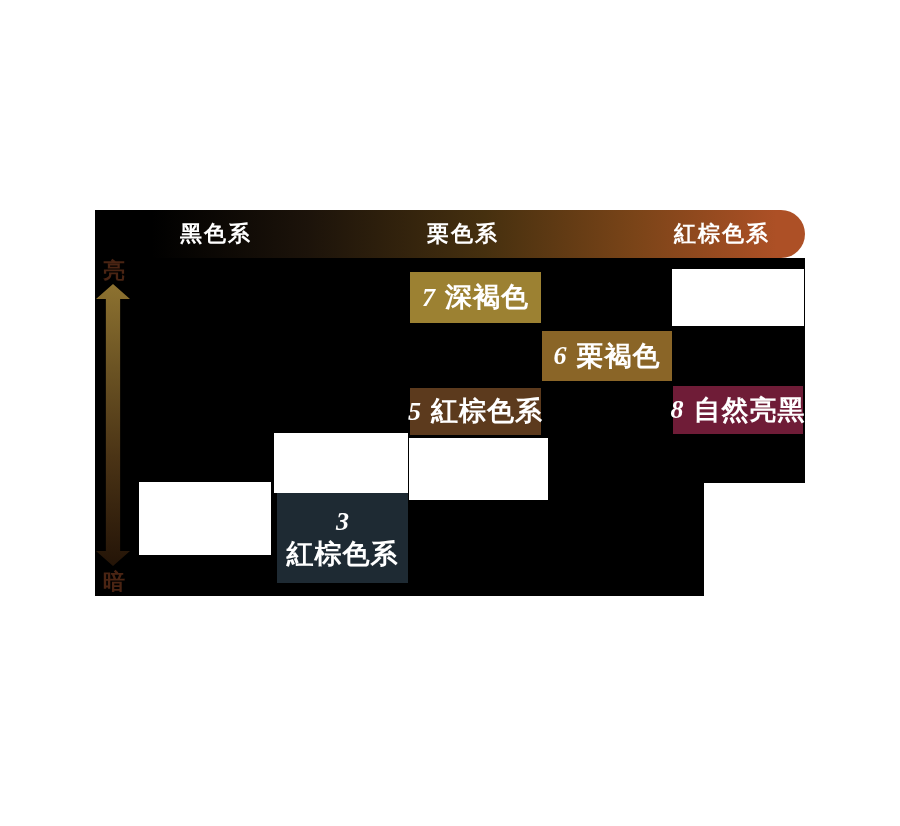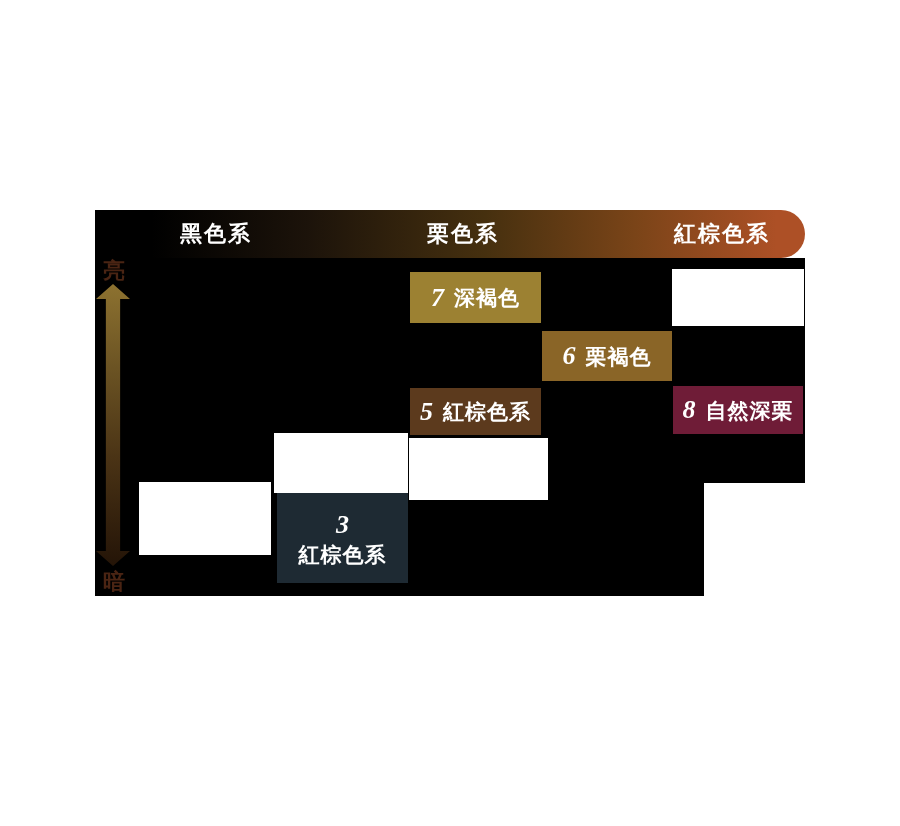--- a/index.html
+++ b/index.html
@@ -37,21 +37,21 @@
   .axis-bottom{top:570px;}
   
   .swatch{
     position:absolute;display:flex;align-items:center;justify-content:center;
     gap:10px;color:var(--text_on_swatch,#fff);white-space:nowrap;
   }
   .swatch .num{
     font-family:"Liberation Serif","DejaVu Serif",serif;
     font-style:italic;font-weight:bold;font-size:26px;line-height:1;
   }
-  .swatch .lbl{font-weight:bold;font-size:21px;letter-spacing:1px;line-height:1;}
+  .swatch .lbl{font-weight:bold;font-size:27px;letter-spacing:1px;line-height:1;}
   .swatch.stacked{flex-direction:column;gap:6px;}
 </style>
 </head>
 <body>
 
 <div id="canvas">
 
   <div class="board"></div>
 
   <div class="header-bar">
@@ -74,21 +74,21 @@
     <div class="swatch" style="left: 542px; top: 331px; width: 130px; height: 50px; background: rgb(138, 101, 39);">
       <span class="num">6</span>
       <span class="lbl">栗褐色</span>
     </div>
     <div class="swatch" style="left: 410px; top: 388px; width: 131px; height: 47px; background: rgb(92, 58, 29);">
       <span class="num">5</span>
       <span class="lbl">紅棕色系</span>
     </div>
     <div class="swatch" style="left: 673px; top: 386px; width: 130px; height: 48px; background: rgb(111, 28, 55);">
       <span class="num">8</span>
-      <span class="lbl">自然深栗</span>
+      <span class="lbl">自然亮黑</span>
     </div>
     <div class="swatch" style="left: 274px; top: 433px; width: 134px; height: 60px; background: rgb(255, 255, 255);"></div>
     <div class="swatch" style="left: 409px; top: 438px; width: 139px; height: 62px; background: rgb(255, 255, 255);"></div>
     <div class="swatch" style="left: 139px; top: 482px; width: 132px; height: 73px; background: rgb(255, 255, 255);"></div>
     <div class="swatch stacked" style="left: 277px; top: 493px; width: 131px; height: 90px; background: rgb(30, 42, 51);">
       <span class="num">3</span>
       <span class="lbl">紅棕色系</span>
     </div>
     <div class="swatch" style="left: 704px; top: 483px; width: 101px; height: 113px; background: rgb(255, 255, 255);"></div>
   </div>

